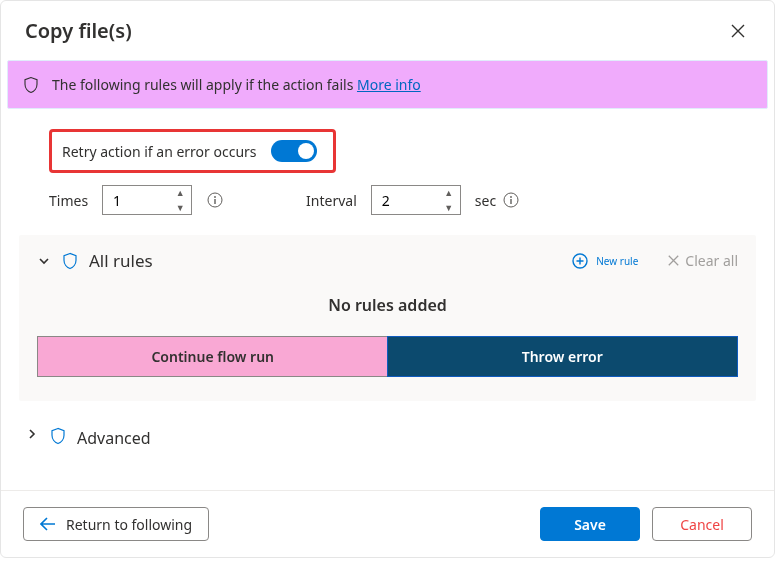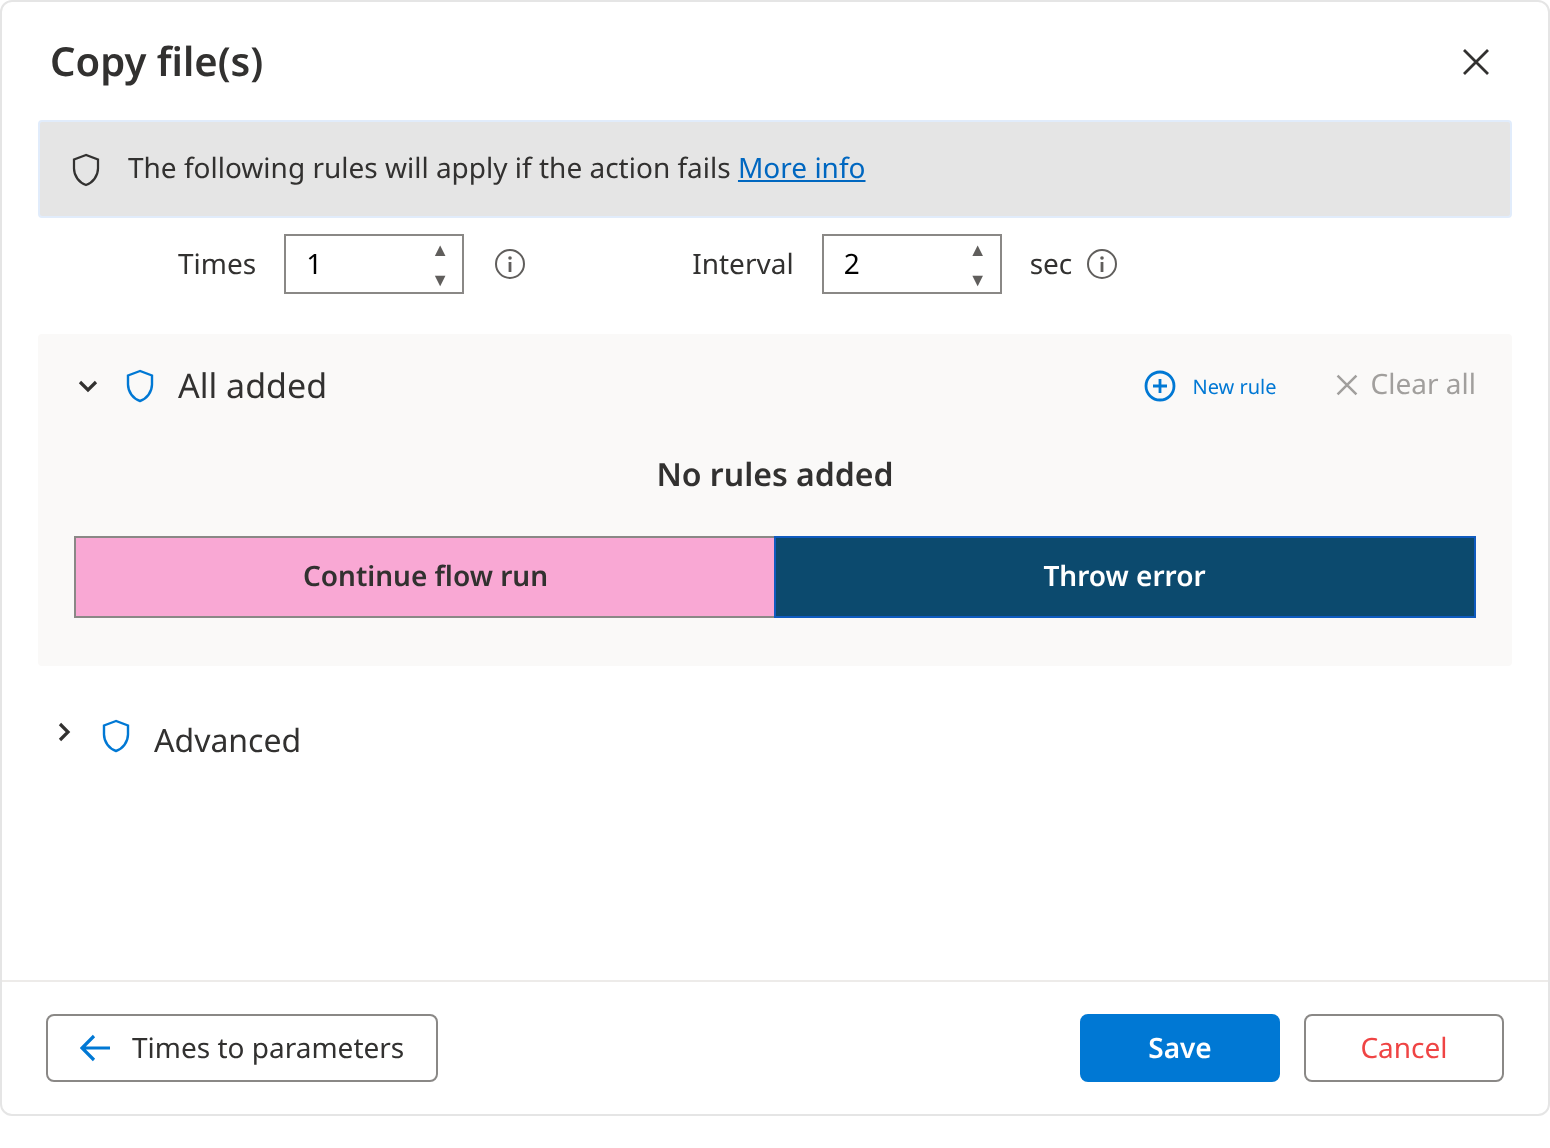--- a/index.html
+++ b/index.html
@@ -33,22 +33,22 @@
     font-weight: 600;
     color:#323130;
   }
   .close-btn {
     width:24px; height:24px;
     display:flex; align-items:center; justify-content:center;
     cursor:pointer;
     color:#323130;
   }
   .info-banner {
-    margin: 6px 18px;
-    background:#e5e5e5;
+    margin: 6px 6px;
+    background:#f0abfc;
     border:1px solid #e1ecfb;
     border-radius:2px;
     padding: 14px 14px;
     display:flex;
     align-items:center;
     gap:12px;
     font-size:14px;
   }
   .shield-icon { width:18px; height:18px; flex:0 0 auto; color:#323130; }
   .link { color:#0067c0; text-decoration: underline; cursor:pointer; }
@@ -74,21 +74,20 @@
     right:3px; top:3px;
     width:16px; height:16px;
     background:#fff;
     border-radius:50%;
   }
   .row-controls {
     display:flex;
     align-items:center;
     gap:14px;
     padding: 2px 24px 14px 48px;
-    margin-left: 40px;
   }
   .label { color:#323130; }
   .spinbox {
     position:relative;
     width:90px;
     height:30px;
     border:1px solid #8a8886;
     background:#fff;
     display:flex;
     align-items:center;
@@ -242,20 +241,28 @@
     <span class="shield-icon">
       <svg width="18" height="18" viewBox="0 0 24 24" fill="none">
           <path d="M12 2 L4 5 V11 C4 16 7.5 20.5 12 22 C16.5 20.5 20 16 20 11 V5 Z" stroke="currentColor" stroke-width="1.5"></path>
         </svg>
     </span>
     <span>
       <span>The following rules will apply if the action fails </span><a class="link">More info</a>
     </span>
   </div>
 
+  <div style="padding-left:24px;">
+    <div class="retry-box">
+      <span>Retry action if an error occurs</span>
+      <div class="toggle">
+        <div class="knob"></div>
+      </div>
+    </div>
+  </div>
 
   <div class="row-controls">
     <span class="label">Times</span>
     <div class="spinbox">
       <input value="1" style="">
       <div class="arrows">
         <span>▲</span>
         <span>▼</span>
       </div>
     </div>
@@ -292,21 +299,21 @@
       <span class="chev">
         <svg width="12" height="12" viewBox="0 0 12 12">
             <path d="M2 4 L6 8 L10 4" stroke="currentColor" stroke-width="1.6" fill="none"></path>
           </svg>
       </span>
       <span class="shield-icon shield-blue">
         <svg width="18" height="18" viewBox="0 0 24 24" fill="none">
             <path d="M12 2 L4 5 V11 C4 16 7.5 20.5 12 22 C16.5 20.5 20 16 20 11 V5 Z" stroke="currentColor" stroke-width="1.6"></path>
           </svg>
       </span>
-      <span class="rules-title">All added</span>
+      <span class="rules-title">All rules</span>
 
       <span class="new-rule">
         <svg width="16" height="16" viewBox="0 0 16 16">
             <circle cx="8" cy="8" r="7" stroke="#0078d4" fill="none" stroke-width="1.4"></circle>
             <path d="M8 4.5 V11.5 M4.5 8 H11.5" stroke="#0078d4" stroke-width="1.4"></path>
           </svg>
         <span>New rule</span>
       </span>
       <span class="clear-all">
         <svg width="11" height="11" viewBox="0 0 14 14">
@@ -336,20 +343,20 @@
         </svg>
     </span>
     <span class="adv-label">Advanced</span>
   </div>
 
   <div class="footer">
     <div class="btn btn-outline return-btn">
       <svg class="arrow-left" width="16" height="14" viewBox="0 0 16 14">
           <path d="M7 1 L1 7 L7 13 M1.5 7 H15" stroke="currentColor" stroke-width="1.6" fill="none"></path>
         </svg>
-      <span>Times to parameters</span>
+      <span>Return to following</span>
     </div>
     <div class="flex-spacer"></div>
     <div class="btn btn-primary">Save</div>
     <div class="btn btn-secondary">Cancel</div>
   </div>
 
 </div>
 
 </body></html>

